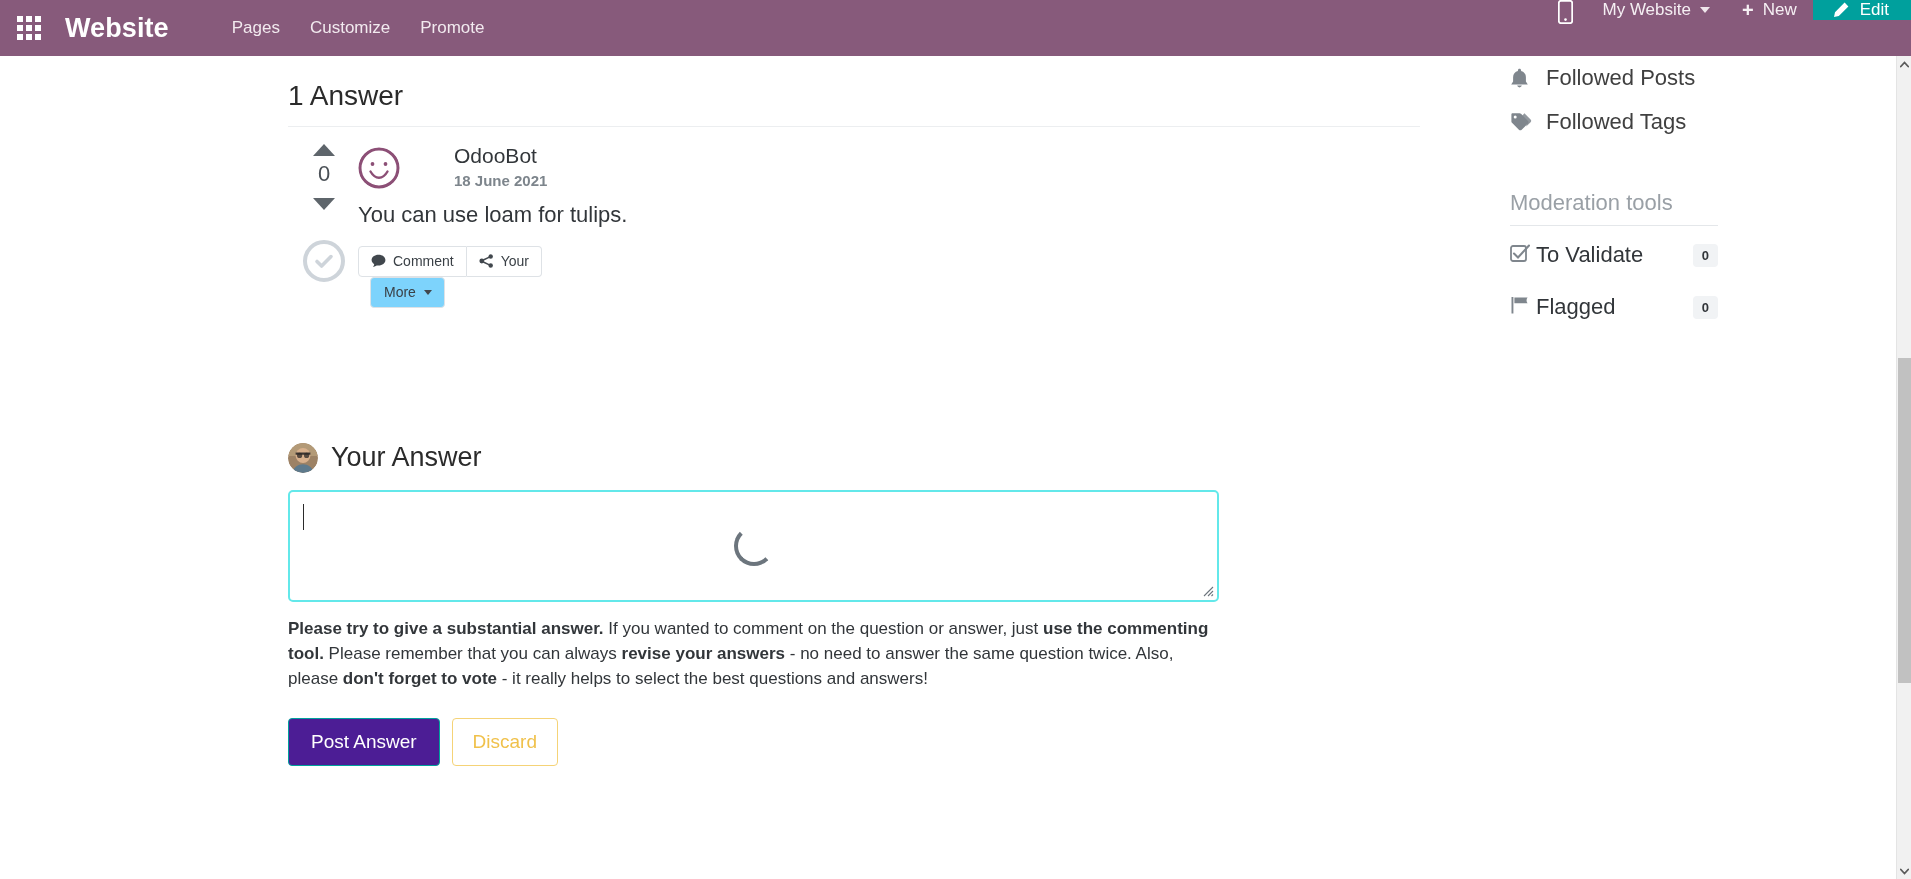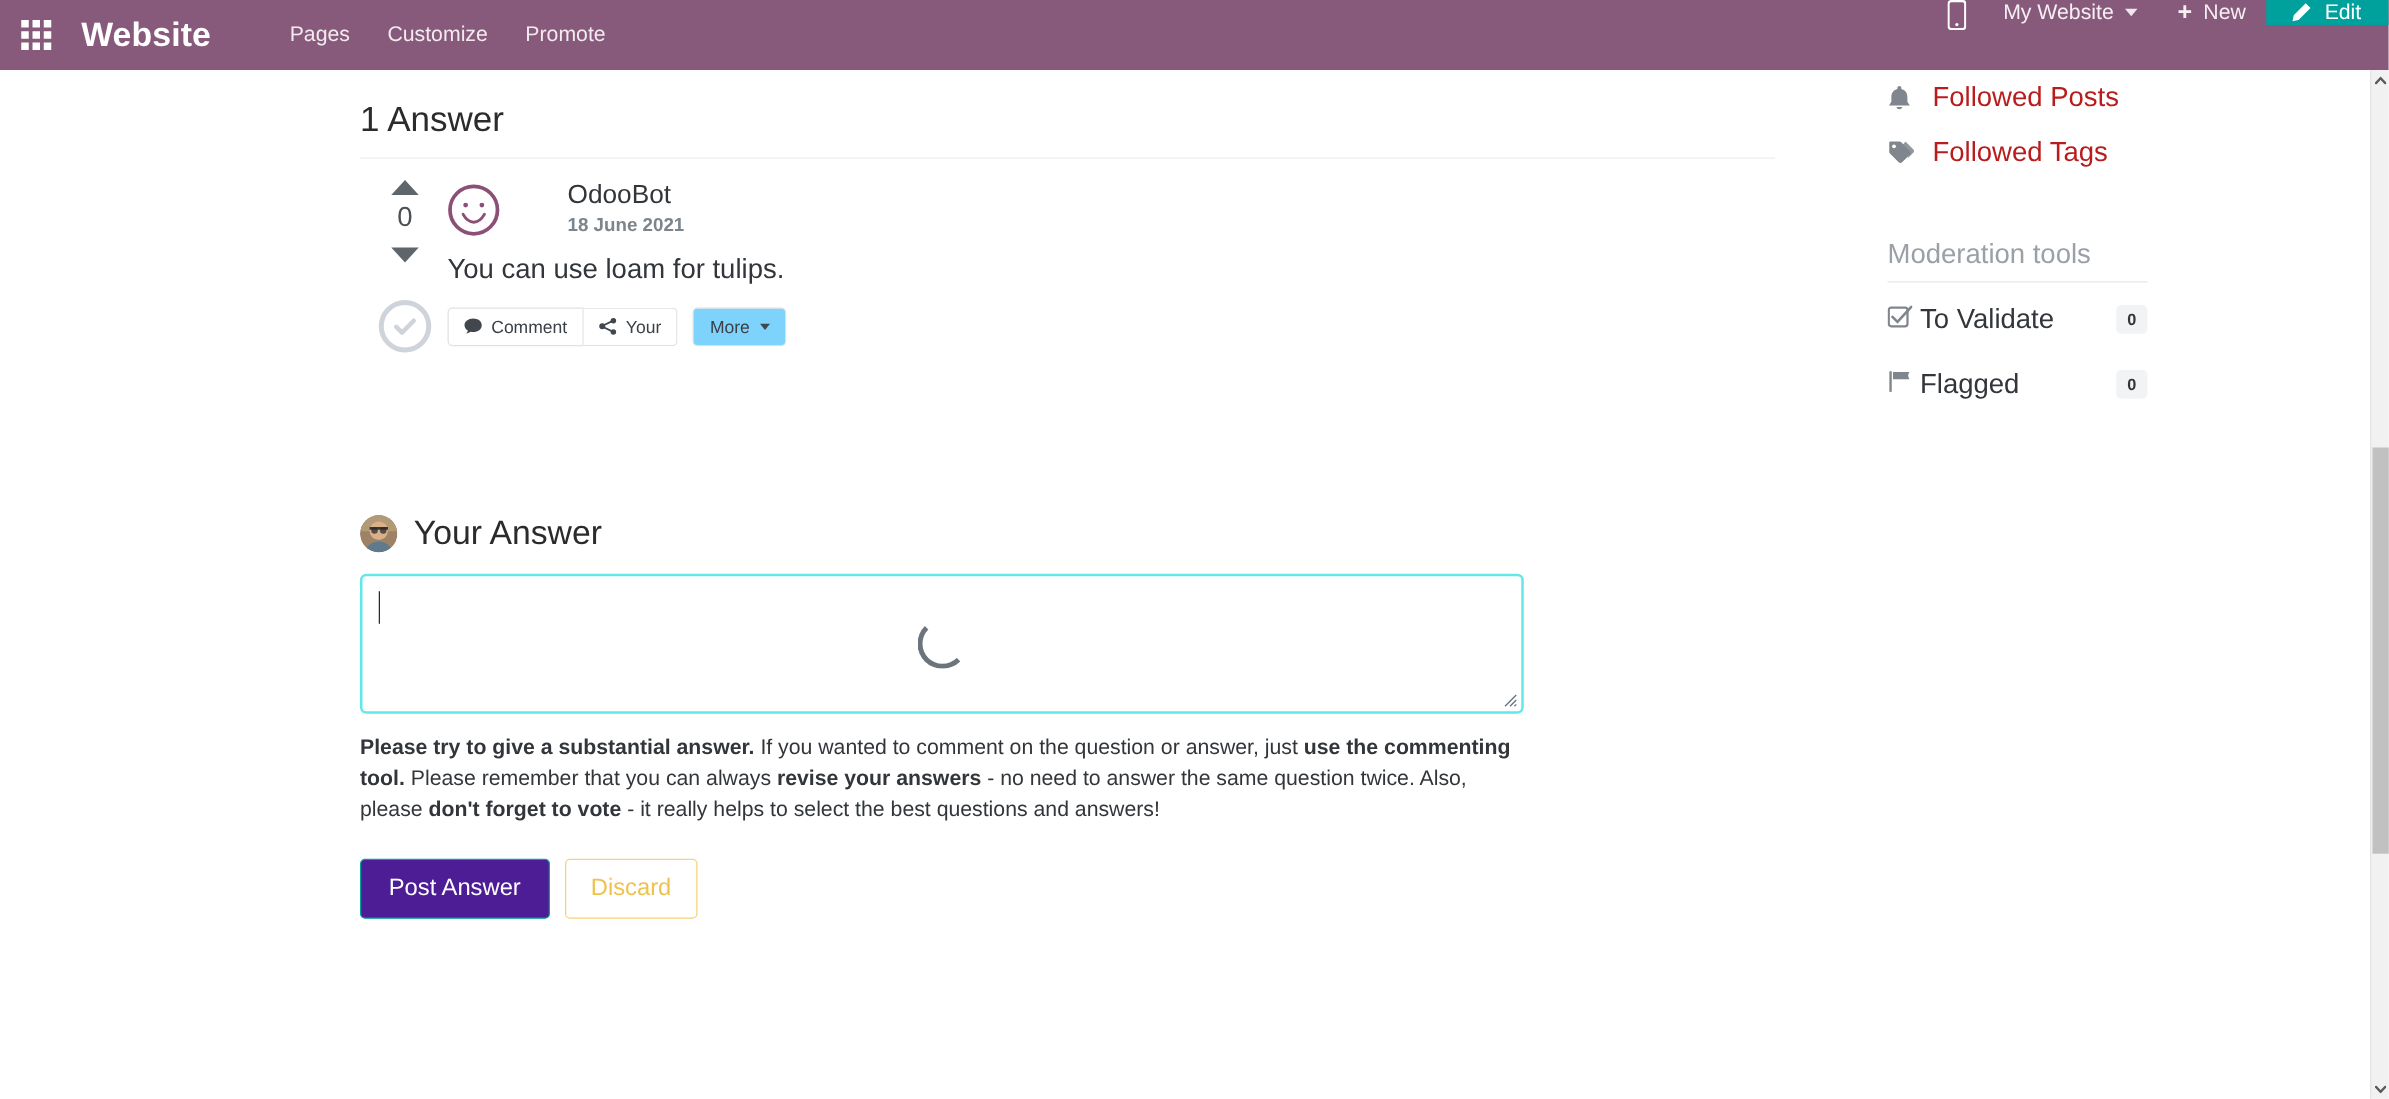--- a/index.html
+++ b/index.html
@@ -151,21 +151,21 @@
     flex: none; margin-top: 3px;
   }
   .author-meta { margin-left: 14px; }
   .author-name { font-size: 21px; color: #32363a; line-height: 1.1; }
   .author-date { font-size: 15px; color: #7d858c; font-weight: 700; margin-top: 4px; }
   .answer-text {
     font-size: 22px; color: #32363a;
     margin-top: 13px; font-weight: 400;
   }
 
-  .action-row { display: flex; margin-top: 18px; align-items: flex-start; }
+  .action-row { display: flex; margin-top: 18px; align-items: flex-start; flex-direction: column; }
   .btn-group { display: flex; }
   .sm-btn {
     border: 1px solid #dee2e6;
     background: #ffffff;
     color: #3a4046;
     font-size: 14px;
     padding: 6px 12px 7px 12px;
     display: flex; align-items: center;
     cursor: pointer;
     font-family: "Liberation Sans", sans-serif;
@@ -267,21 +267,21 @@
   }
 
   
   #sidebar {
     position: absolute;
     left: 1462px; top: 0;
     width: 260px;
   }
   .side-link {
     display: flex; align-items: center;
-    font-size: 22px; color: #b91c1c;
+    font-size: 22px; color: #404040;
     text-decoration: none;
     padding: 9px 0;
     cursor: pointer;
   }
   .side-link .ico {
     width: 30px; flex: none;
     display: flex; align-items: center; justify-content: flex-start;
   }
   .side-link .lbl { margin-left: 6px; }
   .side-section-title {

